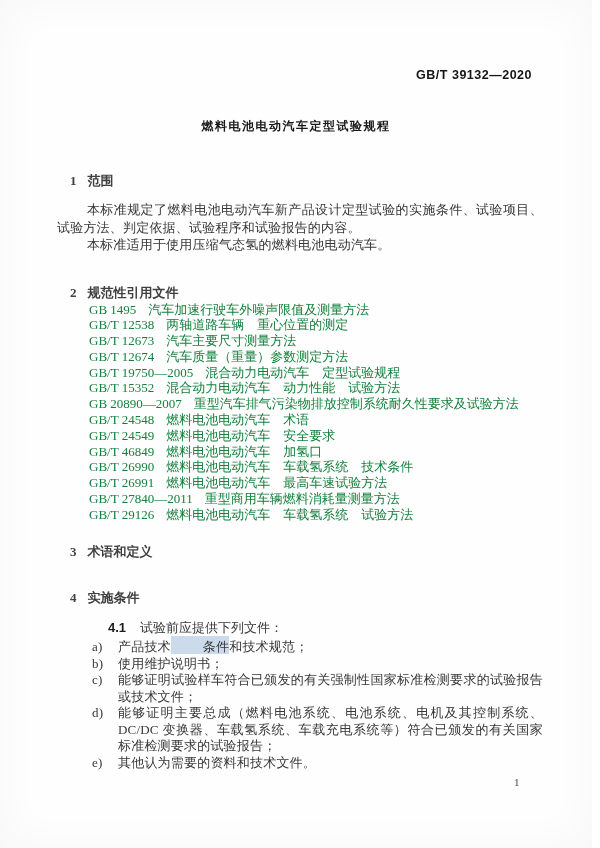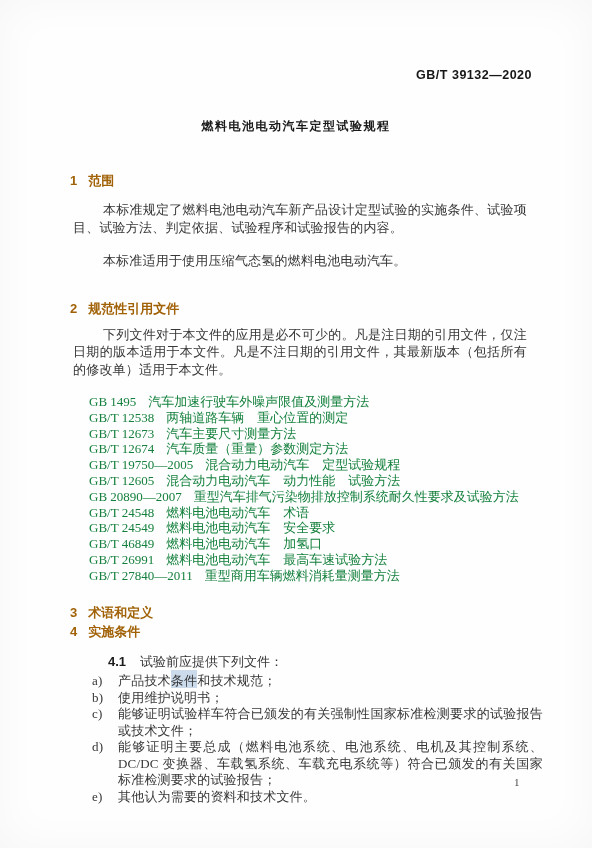--- a/index.html
+++ b/index.html
@@ -42,50 +42,50 @@
     color: #1a1a1a;
   }
   .content {
     position: absolute;
     top: 172px;
     left: 57px;
     width: 486px;
     font-size: 13px;
   }
   .sec-heading {
-    font-family: Liberation Sans, sans-serif;
+    font-family: Liberation Serif, serif;
     font-weight: bold;
     font-size: 13px;
     line-height: 17px;
     padding-left: 13px;
-    color: #a16207;
+    color: #404040;
   }
   .sec-no { margin-right: 11px; }
   .body-para {
-    margin: 16px;
+    margin: 0;
     line-height: 17.5px;
     text-align: justify;
     letter-spacing: 0.2px;
     color: #373737;
   }
   .indent { text-indent: 2.3em; }
   .mt-para1 { margin-top: 12px; }
   .mt-heading2 { margin-top: 30px; }
   .mt-intro2 { margin-top: 9px; }
   .ref-list { margin-top: 1px; }
   .ref-row {
     padding-left: 32px;
     line-height: 15.8px;
     white-space: nowrap;
     color: #15803d;
   }
   .ref-title { margin-left: 12px; }
   .mt-heading3 { margin-top: 20px; }
   .mt-terms { margin-top: 13px; }
-  .mt-heading4 { margin-top: 2px; }
+  .mt-heading4 { margin-top: 29px; }
   .clause {
     margin: 13px 0 0 0;
     line-height: 17px;
     padding-left: 11px;
     color: #373737;
   }
   .clause-no {
     font-family: "Liberation Sans", "DejaVu Sans", sans-serif;
     font-weight: bold;
     color: #1c1c1c;
@@ -102,20 +102,21 @@
     color: #373737;
   }
   .cond-marker {
     position: absolute;
     left: 35px;
     top: 0;
   }
   .hl {
     background: #ccdbec;
     box-shadow: 0 -3px 0 #ccdbec;
+    padding-left: 32px;
   }
   .page-num {
     position: absolute;
     top: 776px;
     left: 514px;
     font-size: 11px;
     color: #4a4a4a;
   }
 </style>
 </head>
@@ -131,35 +132,36 @@
 
     <div class="sec-heading">
       <span class="sec-no">1</span><span>范围</span>
     </div>
     <p class="body-para indent mt-para1">本标准规定了燃料电池电动汽车新产品设计定型试验的实施条件、试验项目、试验方法、判定依据、试验程序和试验报告的内容。</p>
     <p class="body-para indent">本标准适用于使用压缩气态氢的燃料电池电动汽车。</p>
 
     <div class="sec-heading mt-heading2">
       <span class="sec-no">2</span><span>规范性引用文件</span>
     </div>
-    <p class="body-para indent mt-intro2">下列文件对于本文件的应用是必不可少的。凡是注日期的引用文件，仅注日期的版本适用于本文件。凡是不注日期的引用文件，其最新版本（包括所有的修改单）适用于本文件。</p>
 
     <div class="ref-list">
       <div class="ref-row"><span class="ref-code">GB 1495</span><span class="ref-title">汽车加速行驶车外噪声限值及测量方法</span></div>
       <div class="ref-row"><span class="ref-code">GB/T 12538</span><span class="ref-title">两轴道路车辆　重心位置的测定</span></div>
       <div class="ref-row"><span class="ref-code">GB/T 12673</span><span class="ref-title">汽车主要尺寸测量方法</span></div>
       <div class="ref-row"><span class="ref-code">GB/T 12674</span><span class="ref-title">汽车质量（重量）参数测定方法</span></div>
       <div class="ref-row"><span class="ref-code">GB/T 19750—2005</span><span class="ref-title">混合动力电动汽车　定型试验规程</span></div>
-      <div class="ref-row"><span class="ref-code">GB/T 12605</span><span class="ref-title">混合动力电动汽车　动力性能　试验方法</span></div>
+      <div class="ref-row"><span class="ref-code">GB/T 15352</span><span class="ref-title">混合动力电动汽车　动力性能　试验方法</span></div>
       <div class="ref-row"><span class="ref-code">GB 20890—2007</span><span class="ref-title">重型汽车排气污染物排放控制系统耐久性要求及试验方法</span></div>
       <div class="ref-row"><span class="ref-code">GB/T 24548</span><span class="ref-title">燃料电池电动汽车　术语</span></div>
       <div class="ref-row"><span class="ref-code">GB/T 24549</span><span class="ref-title">燃料电池电动汽车　安全要求</span></div>
       <div class="ref-row"><span class="ref-code">GB/T 46849</span><span class="ref-title">燃料电池电动汽车　加氢口</span></div>
+      <div class="ref-row"><span class="ref-code">GB/T 26990</span><span class="ref-title">燃料电池电动汽车　车载氢系统　技术条件</span></div>
       <div class="ref-row"><span class="ref-code">GB/T 26991</span><span class="ref-title">燃料电池电动汽车　最高车速试验方法</span></div>
       <div class="ref-row"><span class="ref-code">GB/T 27840—2011</span><span class="ref-title">重型商用车辆燃料消耗量测量方法</span></div>
+      <div class="ref-row"><span class="ref-code">GB/T 29126</span><span class="ref-title">燃料电池电动汽车　车载氢系统　试验方法</span></div>
     </div>
 
     <div class="sec-heading mt-heading3">
       <span class="sec-no">3</span><span>术语和定义</span>
     </div>
 
     <div class="sec-heading mt-heading4">
       <span class="sec-no">4</span><span>实施条件</span>
     </div>
 

